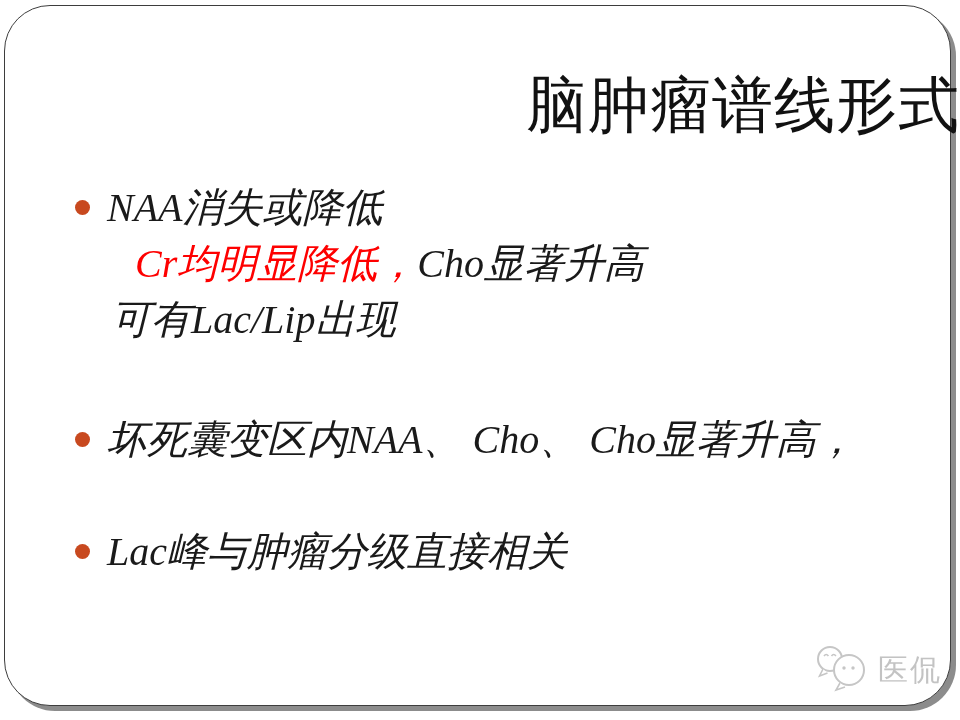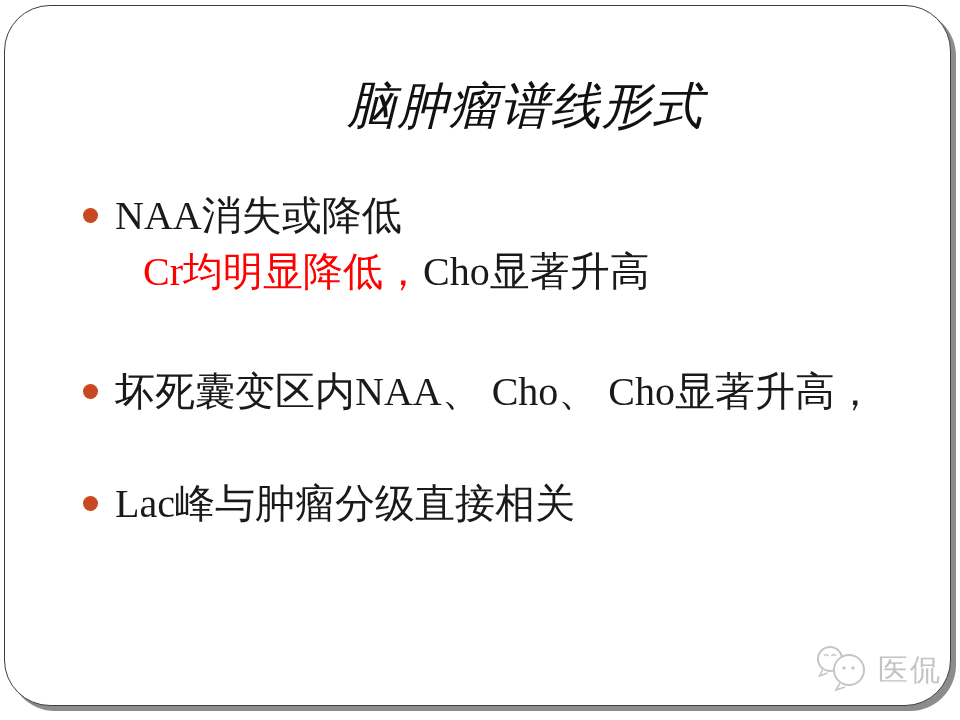--- a/index.html
+++ b/index.html
@@ -29,35 +29,34 @@
     box-shadow: 5px 5px 0 #8c8c8c;
     background: #ffffff;
   }
   .title {
     position: absolute;
     top: 78px;
     left: 0;
     width: 100%;
     padding-left: 90px;
     box-sizing: border-box;
-    text-align: center;
-    font-size: 50px;
+    text-align: right;
+    font-size: 61px;
     line-height: 56px;
     color: #111111;
     letter-spacing: 1px;
     white-space: nowrap;
-    font-style: italic;
   }
   .content {
     position: absolute;
     left: 75px;
     top: 180px;
     right: 30px;
   }
-  .group { margin: 8px; }
+  .group { margin: 0; font-style: italic; }
   .group.gap-lg { margin-top: 64px; }
   .group.gap-md { margin-top: 56px; }
   .line {
     position: relative;
     font-size: 40px;
     line-height: 56px;
     color: #1a1a1a;
     white-space: nowrap;
   }
   .line.bulleted { padding-left: 32px; }
@@ -101,20 +100,23 @@
   <div class="content">
 
     <div class="group">
       <div class="line bulleted">
         <span class="dot"></span>
         <span>NAA消失或降低</span>
       </div>
       <div class="line indent-deep">
         <span class="red">Cr均明显降低，</span><span>Cho显著升高</span>
       </div>
+      <div class="line indent-mid">
+        <span>可有Lac/Lip出现</span>
+      </div>
     </div>
 
     <div class="group gap-lg">
       <div class="line bulleted">
         <span class="dot"></span>
         <span>坏死囊变区内NAA、 Cho、 Cho显著升高，</span>
       </div>
     </div>
 
     <div class="group gap-md">

